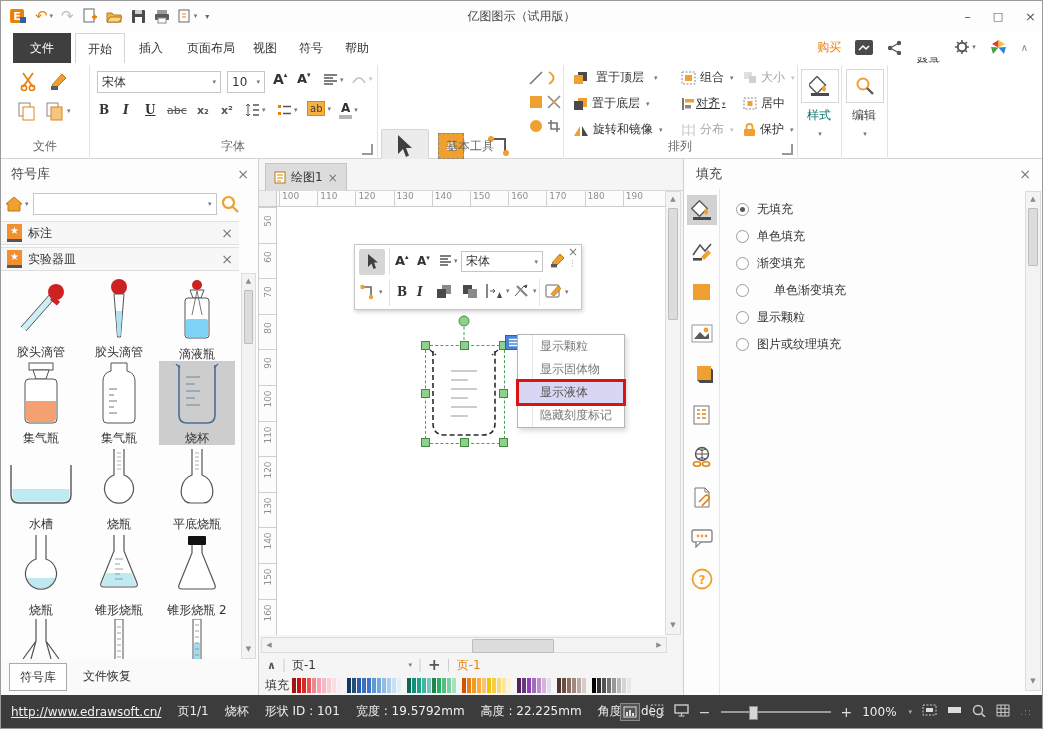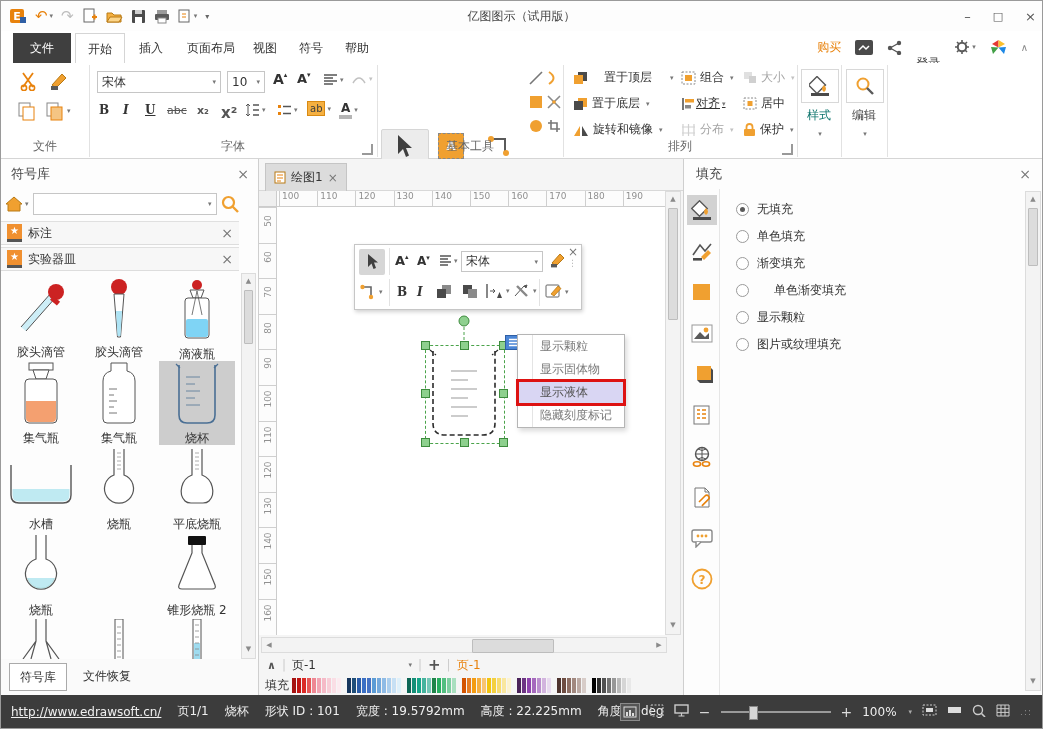--- a/index.html
+++ b/index.html
@@ -173,21 +173,21 @@
           <svg width="16" height="13">
             <path d="M2 11 Q8 1 14 11" fill="none" stroke="#777" stroke-width="1.5"></path>
           </svg>
           <span class="dd">▾</span>
         </span>
       <span class="abs" style="left:10px;top:40px;font-family:'DejaVu Serif',serif;font-weight:bold;">B</span>
       <span class="abs" style="left:34px;top:40px;font-family:'DejaVu Serif',serif;font-style:italic;font-weight:bold;">I</span>
       <span class="abs" style="left:56px;top:40px;font-family:'DejaVu Serif',serif;font-weight:bold;text-decoration:underline;">U</span>
       <span class="abs" style="left:78px;top:41px;font-size:11px;text-decoration:line-through;color:#555;">abc</span>
       <span class="abs" style="left:108px;top:41px;font-size:11px;font-weight:bold;color:#555;">x₂</span>
-      <span class="abs" style="left:132px;top:41px;font-size:15px;font-weight:bold;color:#555;">x²</span>
+      <span class="abs" style="left:132px;top:41px;font-size:11px;font-weight:bold;color:#555;">x²</span>
       <span class="abs flex" style="left:156px;top:40px;">
           <svg width="15" height="14">
             <path d="M8 2 h6 M8 7 h6 M8 12 h6" stroke="#555" stroke-width="1.4"></path>
             <path d="M3 1 v12 M1 3 l2 -2 2 2 M1 11 l2 2 2 -2" stroke="#555" fill="none"></path>
           </svg>
           <span class="dd">▾</span>
         </span>
       <span class="abs flex" style="left:188px;top:40px;">
           <svg width="15" height="14">
             <rect x="1" y="2" width="3" height="3" fill="#e8820c"></rect>
@@ -245,21 +245,21 @@
           <circle cx="7" cy="7" r="6" fill="#f0a030"></circle>
         </svg>
       <svg class="abs" style="left:170px;top:56px;" width="14" height="14">
           <path d="M4 1 V10 H13 M1 4 H10 V13" fill="none" stroke="#777" stroke-width="1.6"></path>
         </svg>
       <div class="glabel">基本工具</div>
     </div>
     <div class="vsep" style="left:562px;top:2px;height:92px;"></div>
 
     <div class="abs" style="left:562px;top:0;width:234px;height:96px;">
-      <span class="abs flex" style="left:10px;top:6px;gap:16px;">
+      <span class="abs flex" style="left:10px;top:6px;gap:8px;">
           <svg width="15" height="14">
             <rect x="5" y="1" width="9" height="9" fill="#4a4a4a"></rect>
             <rect x="1" y="4" width="9" height="9" fill="#f0a030"></rect>
           </svg>
           <span>置于顶层</span>
           <span class="dd">▾</span>
         </span>
       <span class="abs flex" style="left:10px;top:32px;gap:4px;">
           <svg width="15" height="14">
             <rect x="5" y="1" width="9" height="9" fill="#f0a030"></rect>
@@ -462,20 +462,28 @@
         <div class="lbl">平底烧瓶</div>
       </div>
 
       <div class="sym-cell" style="left:2px;top:260px;">
         <svg width="76" height="66">
             <path d="M33 2 L33 26 A15.5 15.5 0 1 0 43 26 L43 2" fill="#fff" stroke="#555" stroke-width="1.2"></path>
             <path d="M24.5 45 A14 14 0 0 0 51.5 45 Z" fill="#bfeaf2" stroke="none"></path>
             <path d="M24.5 45 A14 14 0 0 0 51.5 45" fill="none" stroke="#9cc" stroke-width=".6"></path>
           </svg>
         <div class="lbl">烧瓶</div>
+      </div>
+      <div class="sym-cell" style="left:80px;top:260px;">
+        <svg width="76" height="66">
+            <path d="M33 2 L33 18 L20 50 Q18.6 54 23 54 L53 54 Q57.4 54 56 50 L43 18 L43 2" fill="#fff" stroke="#555" stroke-width="1.2"></path>
+            <path d="M25.6 40 L50.4 40 L55 51 Q55.8 53 53 53 L23 53 Q20.2 53 21 51 Z" fill="#bfeaf2"></path>
+            <path d="M34 26 h8 M34 31 h5 M34 36 h8 M34 41 h5 M34 46 h8" stroke="#889" stroke-width=".8"></path>
+          </svg>
+        <div class="lbl">锥形烧瓶</div>
       </div>
       <div class="sym-cell" style="left:158px;top:260px;">
         <svg width="76" height="66">
             <path d="M33 10 L33 20 L20 52 Q18.6 56 23 56 L53 56 Q57.4 56 56 52 L43 20 L43 10" fill="#fff" stroke="#555" stroke-width="1.2"></path>
             <rect x="29" y="3" width="18" height="9" rx="1" fill="#111"></rect>
           </svg>
         <div class="lbl">锥形烧瓶 2</div>
       </div>
 
       <div class="sym-cell" style="left:2px;top:346px;">

